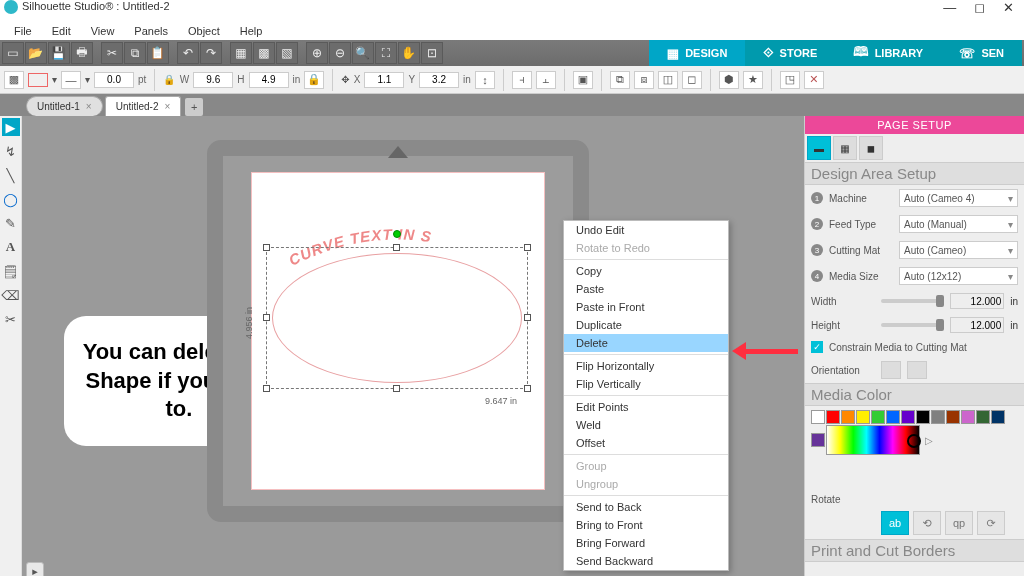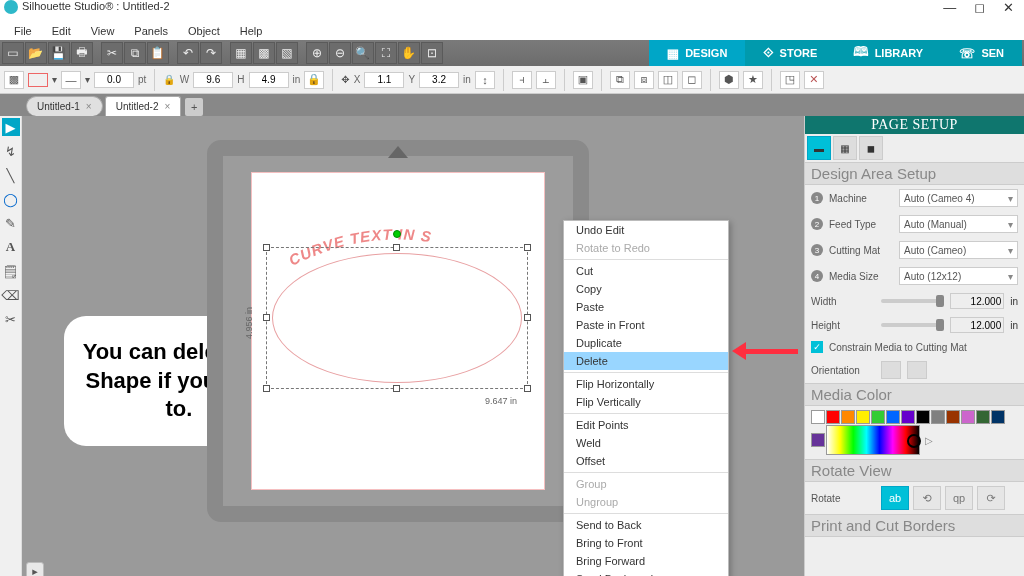--- a/index.html
+++ b/index.html
@@ -78,21 +78,21 @@
 .ctx-item.hl { background:#99d6ff; }
 .ctx-sep { height:1px; background:#ddd; margin:2px 0; }
 
 
 .arrow-anno { position:absolute; left:732px; top:344px; width:66px; height:14px; z-index:60; }
 .arrow-anno .shaft { position:absolute; top:5px; right:0; width:56px; height:5px; background:#ff2e3f; }
 .arrow-anno .head { position:absolute; top:-2px; left:0; width:0; height:0; border-top:9px solid transparent; border-bottom:9px solid transparent; border-right:14px solid #ff2e3f; }
 
 
 .rpanel { width:220px; background:#eeeeee; border-left:1px solid #ccc; display:flex; flex-direction:column; font-size:10px; }
-.rpanel-hdr { height:18px; background:#0f766e; color:#fff; display:flex; align-items:center; justify-content:center; font-size:14px; letter-spacing:0.5px;font-family:Liberation Serif, serif; }
+.rpanel-hdr { height:18px; background:#ec4899; color:#fff; display:flex; align-items:center; justify-content:center; font-size:11px; letter-spacing:0.5px; }
 .rpanel-tabs { height:28px; display:flex; align-items:center; padding:2px; gap:2px; background:#eee; }
 .rpanel-tabs .pt { width:24px; height:24px; background:#ddd; border:1px solid #ccc; display:flex; align-items:center; justify-content:center; }
 .rpanel-tabs .pt.sel { background:#00c0d8; border-color:#00a6c7; }
 .sect-hdr { background:#dedede; color:#888; font-size:15px; padding:2px 6px; border-top:1px solid #ccc; border-bottom:1px solid #ccc; }
 .form-row { display:flex; align-items:center; padding:4px 6px; gap:6px; }
 .form-row .num { width:12px; height:12px; background:#888; color:#fff; border-radius:50%; font-size:8px; display:flex; align-items:center; justify-content:center; }
 .form-row .lbl { flex:0 0 64px; color:#555; }
 .form-row .dd { flex:1; height:18px; background:#fff; border:1px solid #ccc; padding:0 4px; display:flex; align-items:center; justify-content:space-between; color:#555; }
 .form-row .dd .chev { color:#888; }
 .form-row input { width:54px; height:16px; border:1px solid #ccc; font-size:10px; text-align:right; padding-right:2px; background:#eee; }
@@ -101,21 +101,21 @@
 .slider .thumb.left { left:0; right:auto; }
 .chk-row { display:flex; align-items:center; padding:4px 6px; gap:6px; color:#555; }
 .chk { width:12px; height:12px; background:#00c0d8; color:#fff; font-size:9px; display:flex; align-items:center; justify-content:center; }
 .orient-btns { display:flex; gap:6px; }
 .orient-btns .ob { width:20px; height:18px; border:1px solid #ccc; background:#ddd; }
 .swatches { display:flex; flex-wrap:wrap; gap:1px; padding:4px 6px; align-items:center; }
 .swatch { width:14px; height:14px; border:1px solid #999; }
 .gradient { width:94px; height:30px; background:linear-gradient(90deg,#fff,#ff0,#0f0,#0ff,#00f,#f0f,#f00,#000); border:1px solid #999; position:relative; }
 .grad-ring { position:absolute; right:-2px; top:8px; width:14px; height:14px; border:2px solid #000; border-radius:50%; }
 .rotate-btns { display:flex; gap:4px; }
-.rotate-btns .rb { width:28px; height:24px; border:1px solid #ccc; background:#e6e6e6; display:flex; align-items:center; justify-content:center; font-size:11px; color:#777; }
+.rotate-btns .rb { width:28px; height:24px; border:1px solid #ccc; background:#e6e6e6; display:flex; align-items:center; justify-content:center; font-size:11px; color:#777;margin-top:48px; }
 .rotate-btns .rb.sel { background:#00c0d8; border-color:#00a6c7; color:#fff; }
 .bottom-arrow { position:absolute; left:4px; bottom:16px; width:18px; height:18px; background:#e8e8e8; border:1px solid #bbb; border-radius:3px; display:flex; align-items:center; justify-content:center; font-size:11px; color:#555; }
 
 svg { display:block; }
 </style>
 </head>
 <body>
 
 <div class="titlebar">
   <div class="app-icon"></div>
@@ -363,39 +363,37 @@
         <div class="swatch" style="background: rgb(153, 51, 0);"></div>
         <div class="swatch" style="background: rgb(204, 102, 204);"></div>
         <div class="swatch" style="background: rgb(51, 102, 51);"></div>
         <div class="swatch" style="background: rgb(0, 51, 102);"></div>
         <div class="swatch" style="background: rgb(102, 51, 153);"></div>
         <div class="gradient">
           <div class="grad-ring"></div>
         </div>
         <span style="margin-left: 4px; color: rgb(136, 136, 136);">▷</span>
       </div>
-    <div class="sect-hdr">Rotate View</div>
     <div class="form-row">
         <span class="lbl">Rotate</span>
         <div class="rotate-btns">
           <div class="rb sel">ab</div>
           <div class="rb">⟲</div>
           <div class="rb">qp</div>
           <div class="rb">⟳</div>
         </div>
       </div>
     <div class="sect-hdr">Print and Cut Borders</div>
   </div>
 </div>
 
 <div class="ctx">
   <div class="ctx-item">Undo Edit</div>
   <div class="ctx-item disabled">Rotate to Redo</div>
   <div class="ctx-sep"></div>
-  <div class="ctx-item">Cut</div>
   <div class="ctx-item">Copy</div>
   <div class="ctx-item">Paste</div>
   <div class="ctx-item">Paste in Front</div>
   <div class="ctx-item">Duplicate</div>
   <div class="ctx-item hl">Delete</div>
   <div class="ctx-sep"></div>
   <div class="ctx-item">Flip Horizontally</div>
   <div class="ctx-item">Flip Vertically</div>
   <div class="ctx-sep"></div>
   <div class="ctx-item">Edit Points</div>

